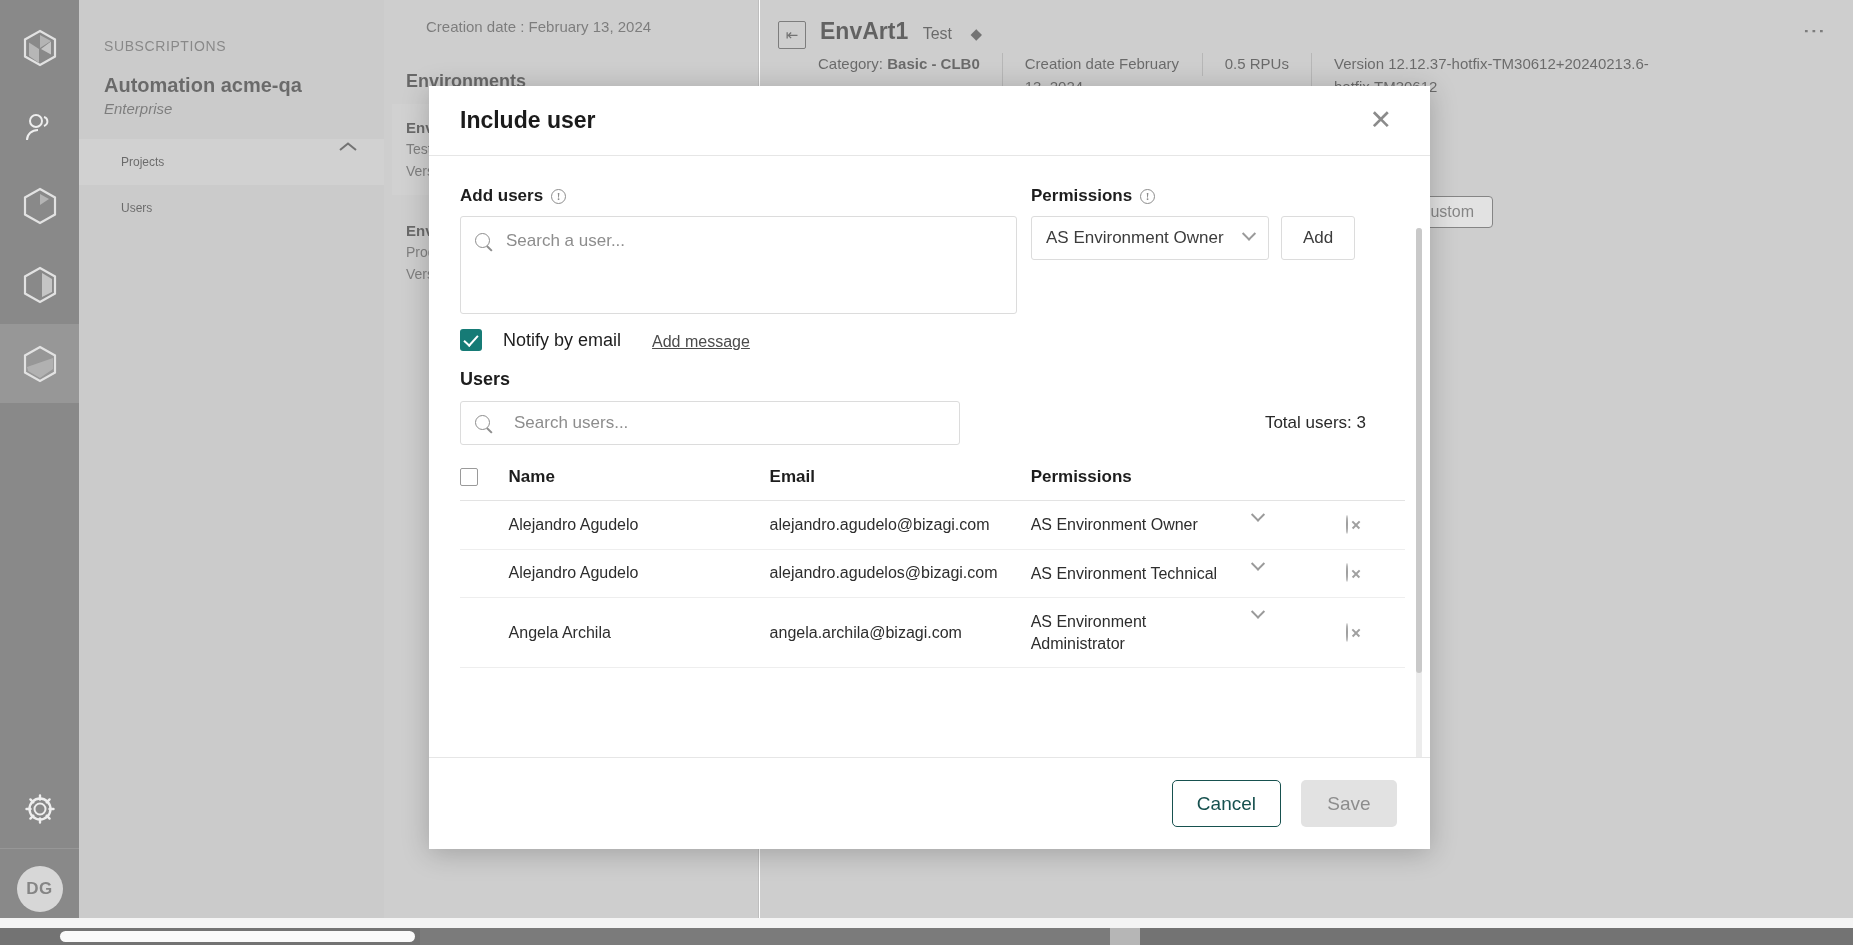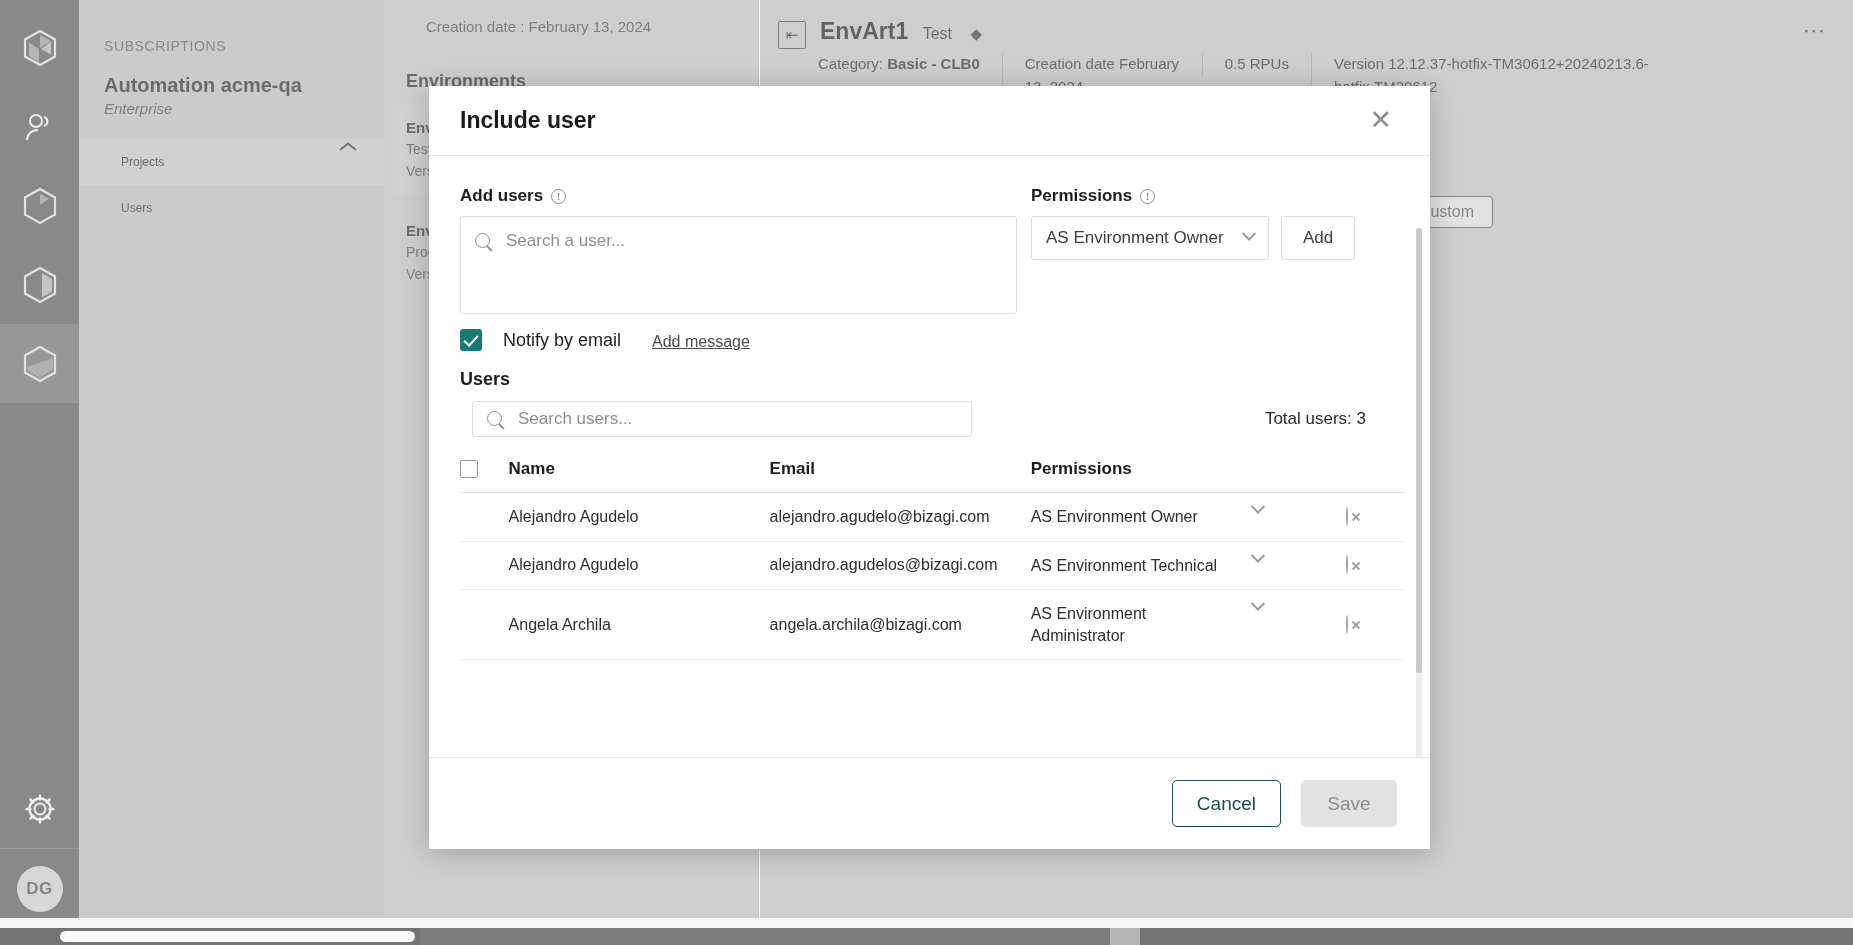--- a/index.html
+++ b/index.html
@@ -292,23 +292,23 @@
 
   .users-heading {
     font-size: 18px; font-weight: 700; color: #1d1d1d;
     margin-top: 18px;
   }
   .users-search-row {
     display: flex; align-items: center; justify-content: space-between;
     margin-top: 11px;
   }
   .users-search {
-    width: 500px; height: 36px;
+    width: 500px; height: 44px;
     border: 1px solid #dcdcdc; border-radius: 3px;
-    display: flex; align-items: center; gap: 12px; padding: 0 14px; margin-left: 12px;
+    display: flex; align-items: center; gap: 20px; padding: 0 14px;
   }
   .total-users {
     font-size: 17px; color: #2a2a2a; margin-right: 28px;
   }
 
   table.users-tbl {
     width: 945px; border-collapse: collapse; margin-top: 22px;
   }
   table.users-tbl th {
     text-align: left; font-size: 17px; font-weight: 700; color: #1d1d1d;

